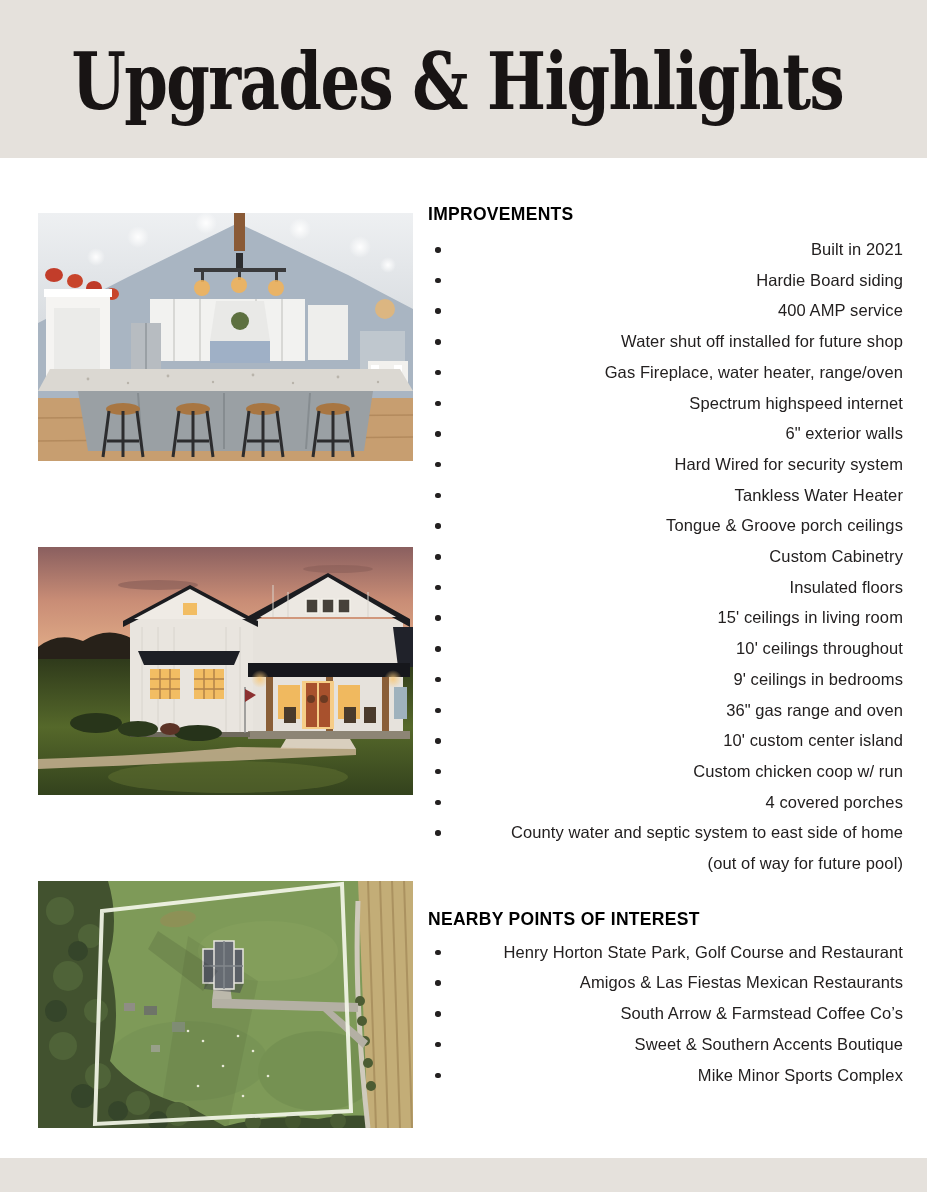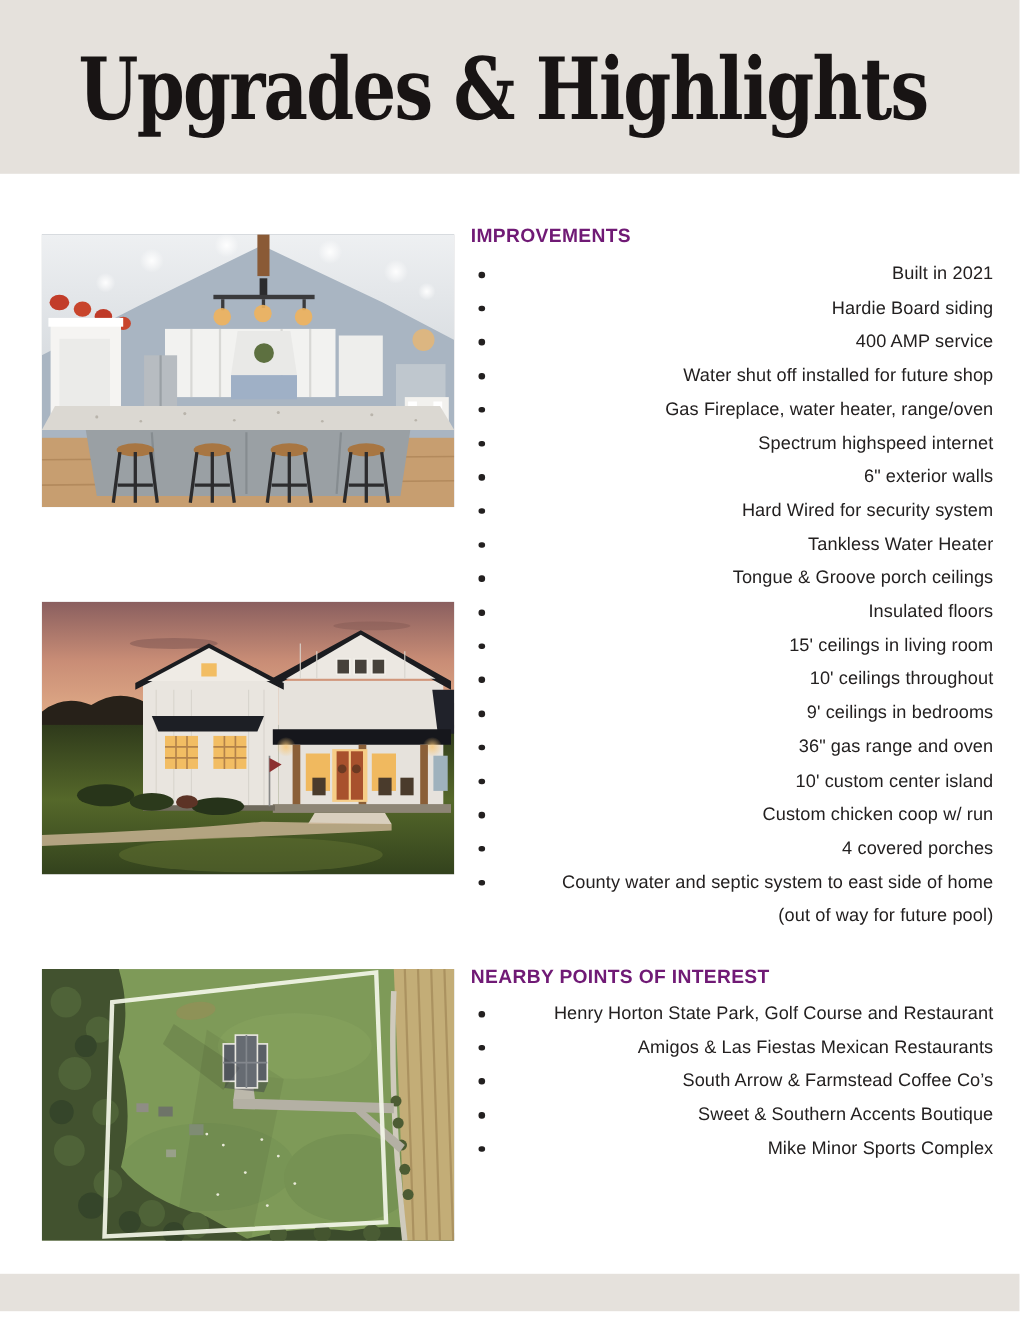--- a/index.html
+++ b/index.html
@@ -42,21 +42,21 @@
   figure svg{display:block;width:100%;height:100%;}
 
   .right-col{
     position:absolute;left:428px;top:202px;width:475px;
   }
   .section-heading{
     font-size:17.5px;
     font-weight:700;
     letter-spacing:0.3px;
     line-height:24px;
-    color:#701a75;
+    color:#000000;
   }
   ul.feature-list{
     list-style:none;
     margin-top:8px;
   }
   #section-nearby{margin-top:28px;}
   #section-nearby ul.feature-list{margin-top:6px;}
   ul.feature-list li{
     position:relative;
     padding-left:27px;
@@ -384,20 +384,21 @@
       <li>Built in 2021</li>
       <li>Hardie Board siding</li>
       <li>400 AMP service</li>
       <li>Water shut off installed for future shop</li>
       <li>Gas Fireplace, water heater, range/oven</li>
       <li>Spectrum highspeed internet</li>
       <li>6" exterior walls</li>
       <li>Hard Wired for security system</li>
       <li>Tankless Water Heater</li>
       <li>Tongue &amp; Groove porch ceilings</li>
+      <li>Custom Cabinetry</li>
       <li>Insulated floors</li>
       <li>15' ceilings in living room</li>
       <li>10' ceilings throughout</li>
       <li>9' ceilings in bedrooms</li>
       <li>36" gas range and oven</li>
       <li>10' custom center island</li>
       <li>Custom chicken coop w/ run</li>
       <li>4 covered porches</li>
       <li>County water and septic system to east side of home
 (out of way for future pool)</li>

